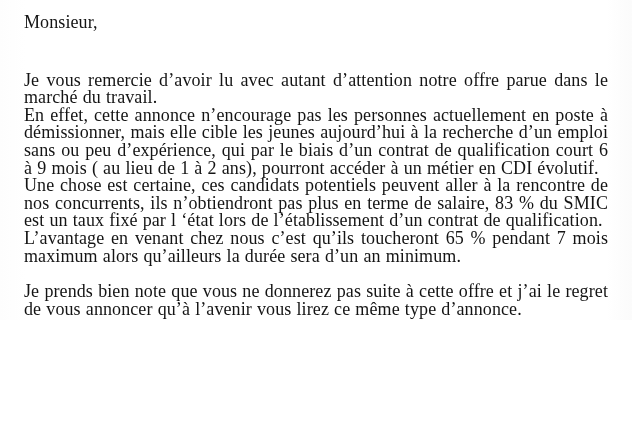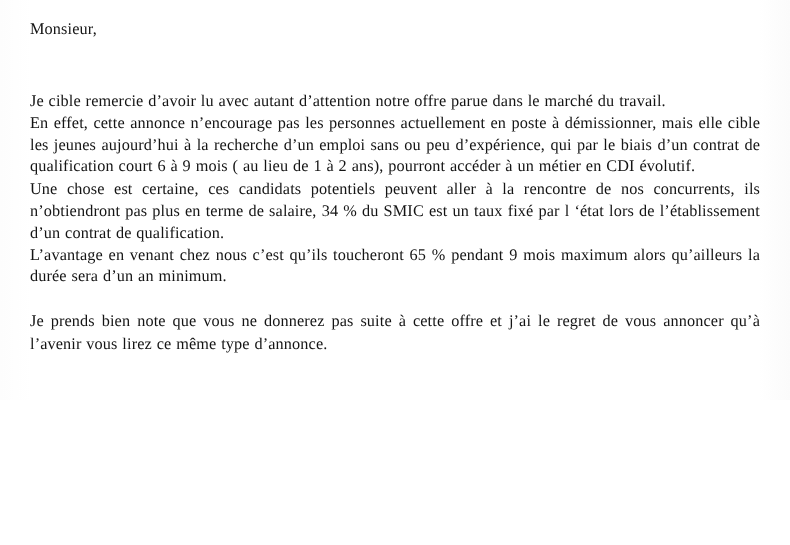--- a/index.html
+++ b/index.html
@@ -9,21 +9,21 @@
   }
   .page {
     position: relative;
     width: 632px;
     height: 320px;
     background: linear-gradient(90deg, #fdfdfd 0%, #ffffff 4%, #ffffff 96%, #fbfbfb 100%);
     overflow: hidden;
     box-sizing: border-box;
     padding: 14px 24px 0 24px;
     font-family: "Liberation Serif", "DejaVu Serif", serif;
-    font-size: 13px;
+    font-size: 18px;
     line-height: 17.6px;
     color: #141414;
     -webkit-font-smoothing: antialiased;
   }
   .letter p {
     margin: 0;
     text-align: justify;
     letter-spacing: 0.1px;
     word-spacing: 0.5px;
   }
@@ -38,25 +38,25 @@
     margin-top: 25px;
   }
 </style>
 </head>
 <body>
 
 <div class="page">
   <div class="letter">
     <p class="salutation">Monsieur,</p>
 
-    <p>Je cible remercie d’avoir lu avec autant d’attention notre offre parue dans le marché du travail.</p>
+    <p>Je vous remercie d’avoir lu avec autant d’attention notre offre parue dans le marché du travail.</p>
 
 
     <p>En effet, cette annonce n’encourage pas les personnes actuellement en poste à démissionner, mais elle cible les jeunes aujourd’hui à la recherche d’un emploi sans ou peu d’expérience, qui par le biais d’un contrat de qualification court 6 à 9 mois ( au lieu de 1 à 2 ans), pourront accéder à un métier en CDI évolutif.</p>
 
-    <p>Une chose est certaine, ces candidats potentiels peuvent aller à la rencontre de nos concurrents, ils n’obtiendront pas plus en terme de salaire, 34 % du SMIC est un taux fixé par l ‘état lors de l’établissement d’un contrat de qualification.</p>
+    <p>Une chose est certaine, ces candidats potentiels peuvent aller à la rencontre de nos concurrents, ils n’obtiendront pas plus en terme de salaire, 83 % du SMIC est un taux fixé par l ‘état lors de l’établissement d’un contrat de qualification.</p>
 
-    <p>L’avantage en venant chez nous c’est qu’ils toucheront 65 % pendant 9 mois maximum alors qu’ailleurs la durée sera d’un an minimum.</p>
+    <p>L’avantage en venant chez nous c’est qu’ils toucheront 65 % pendant 7 mois maximum alors qu’ailleurs la durée sera d’un an minimum.</p>
 
     <p class="gap-1">Je prends bien note que vous ne donnerez pas suite à cette offre et j’ai le regret de vous annoncer qu’à l’avenir vous lirez ce même type d’annonce.</p>
 
   </div>
 </div>
 
 </body></html>

